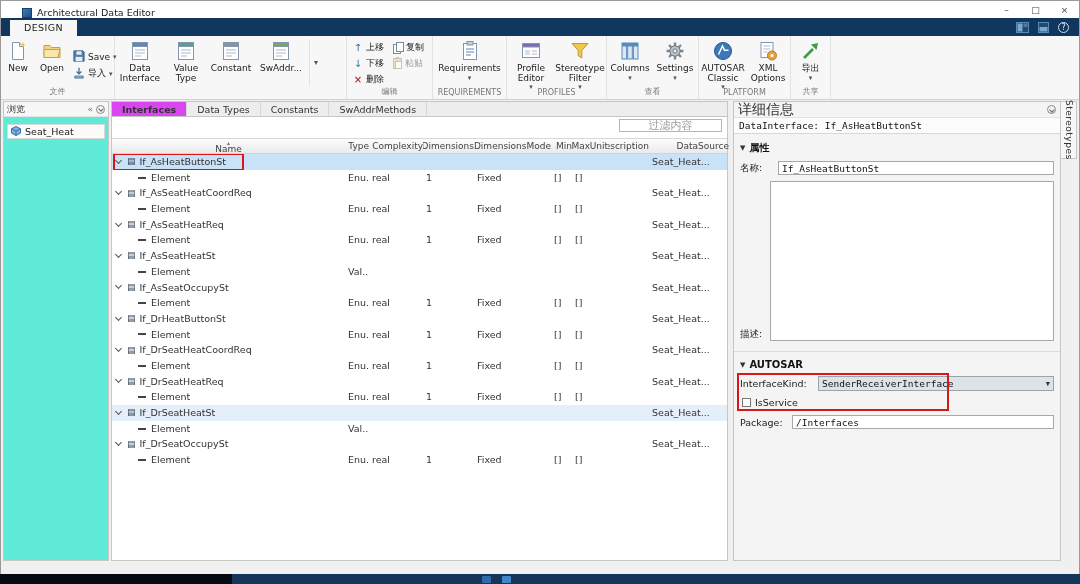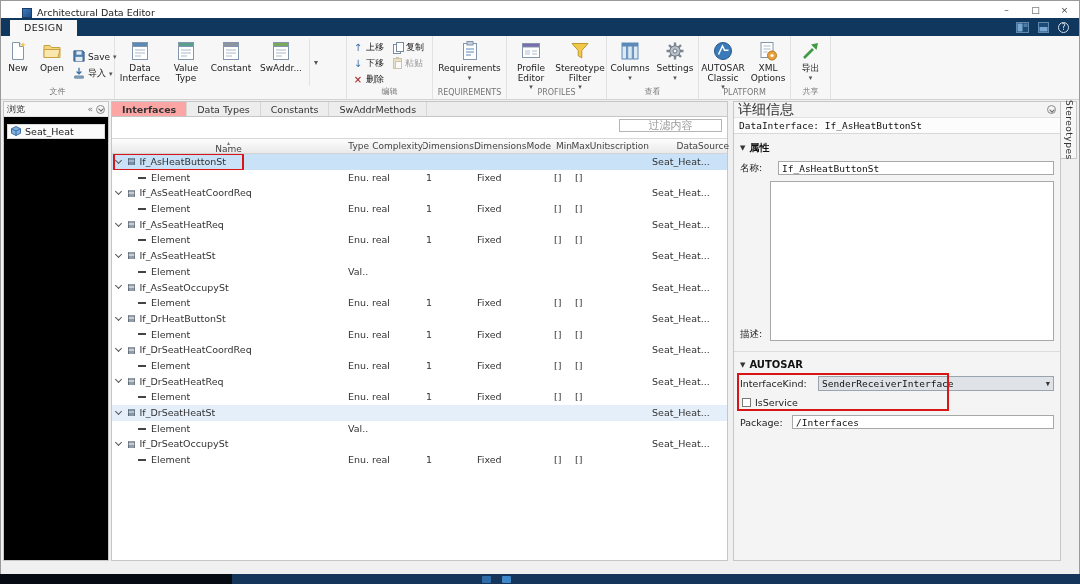--- a/index.html
+++ b/index.html
@@ -35,31 +35,31 @@
 .del-ic{width:10px;text-align:center;font-size:10px;color:#b23b3b;font-weight:bold;line-height:10px;flex:none}
 .copy-ic{position:relative;width:10px;height:11px;flex:none}
 .copy-ic::before{content:'';position:absolute;left:0;top:2px;width:6px;height:8px;background:#fff;border:1px solid #7a8ba0}
 .copy-ic::after{content:'';position:absolute;left:3px;top:0;width:6px;height:8px;background:#fff;border:1px solid #7a8ba0}
 .paste-ic{position:relative;width:9px;height:11px;background:#d8c88e;border:1px solid #9a8a52;flex:none}
 .paste-ic::before{content:'';position:absolute;left:2px;top:-2px;width:3px;height:2px;background:#9a8a52}
 .paste-ic::after{content:'';position:absolute;left:1px;top:2px;width:5px;height:6px;background:#fff;border:1px solid #9a8a52}
 .disabled{opacity:.45}
 .gallerycol{width:13px;border-left:1px solid #e2e2e2;display:flex;align-items:center;justify-content:center;font-size:8px;color:#555;margin-left:2px}
 
-.sidebar{position:absolute;left:2px;top:100px;width:106px;height:460px;background:#000000;border:1px solid #c6c6c6}
+.sidebar{position:absolute;left:2px;top:100px;width:106px;height:460px;background:#5eead4;border:1px solid #c6c6c6}
 .sidehead{height:15px;border-bottom:1px solid #e3e3e3;display:flex;align-items:center;padding:0 3px;font-size:9px;color:#333;background:#f7f7f7}
 .sideicons{margin-left:auto;display:flex;gap:3px;align-items:center}
 .guille{font-size:9px;color:#777;line-height:9px}
 .circ{width:9px;height:9px;border:1px solid #8a8a8a;border-radius:50%;position:relative;flex:none}
 .circ::after{content:'';position:absolute;left:2px;top:1.8px;width:3px;height:3px;border-right:1px solid #666;border-bottom:1px solid #666;transform:rotate(45deg)}
 .treeitem{margin:7px 3px 0;height:15px;border:1px solid #d9d9d9;background:#fbfbfb;display:flex;align-items:center;gap:4px;padding:0 3px;font-size:9.5px;color:#222;white-space:nowrap}
 
 .doctabs{position:absolute;left:110px;top:100px;width:617px;height:15px;background:#ededed;border:1px solid #c6c6c6;border-bottom:none;display:flex;align-items:stretch;font-size:9.5px;color:#333}
 .dtab{padding:1px 10px;display:flex;align-items:center;border-right:1px solid #d6d6d6;white-space:nowrap}
-.dtab.selected{background:#fca5a5;font-weight:bold}
+.dtab.selected{background:#d946ef;font-weight:bold}
 
 .tablepanel{position:absolute;left:110px;top:115px;width:617px;height:445px;background:#fff;border:1px solid #c6c6c6}
 .filterrow{position:relative;height:21px}
 .filterinput{position:absolute;right:5px;top:2px;width:103px;height:13px;border:1px solid #b5b5b5;font-size:11px;text-align:center;font-family:inherit;color:#333;padding:0;outline:none}
 .filterinput::placeholder{color:#9a9a9a}
 .thead{display:flex;height:16px;background:linear-gradient(#fdfdfd,#eaeaea);border-top:1px solid #d8d8d8;border-bottom:1px solid #d3d3d3;font-size:9px;color:#444}
 .tc{display:flex;align-items:center;justify-content:flex-end;overflow:hidden;white-space:nowrap;flex:none}
 .tc.c0{flex-direction:column;line-height:8px}
 .sortarrow{font-size:6px;color:#777;line-height:5px}
 .c0{width:233px}.c1{width:24px}.c2{width:54px}.c3{width:51px}.c4{width:77px}.c5{width:21px}.c6{width:18px}.c7{width:18px}.c8{width:41px}.c9{width:80px}

